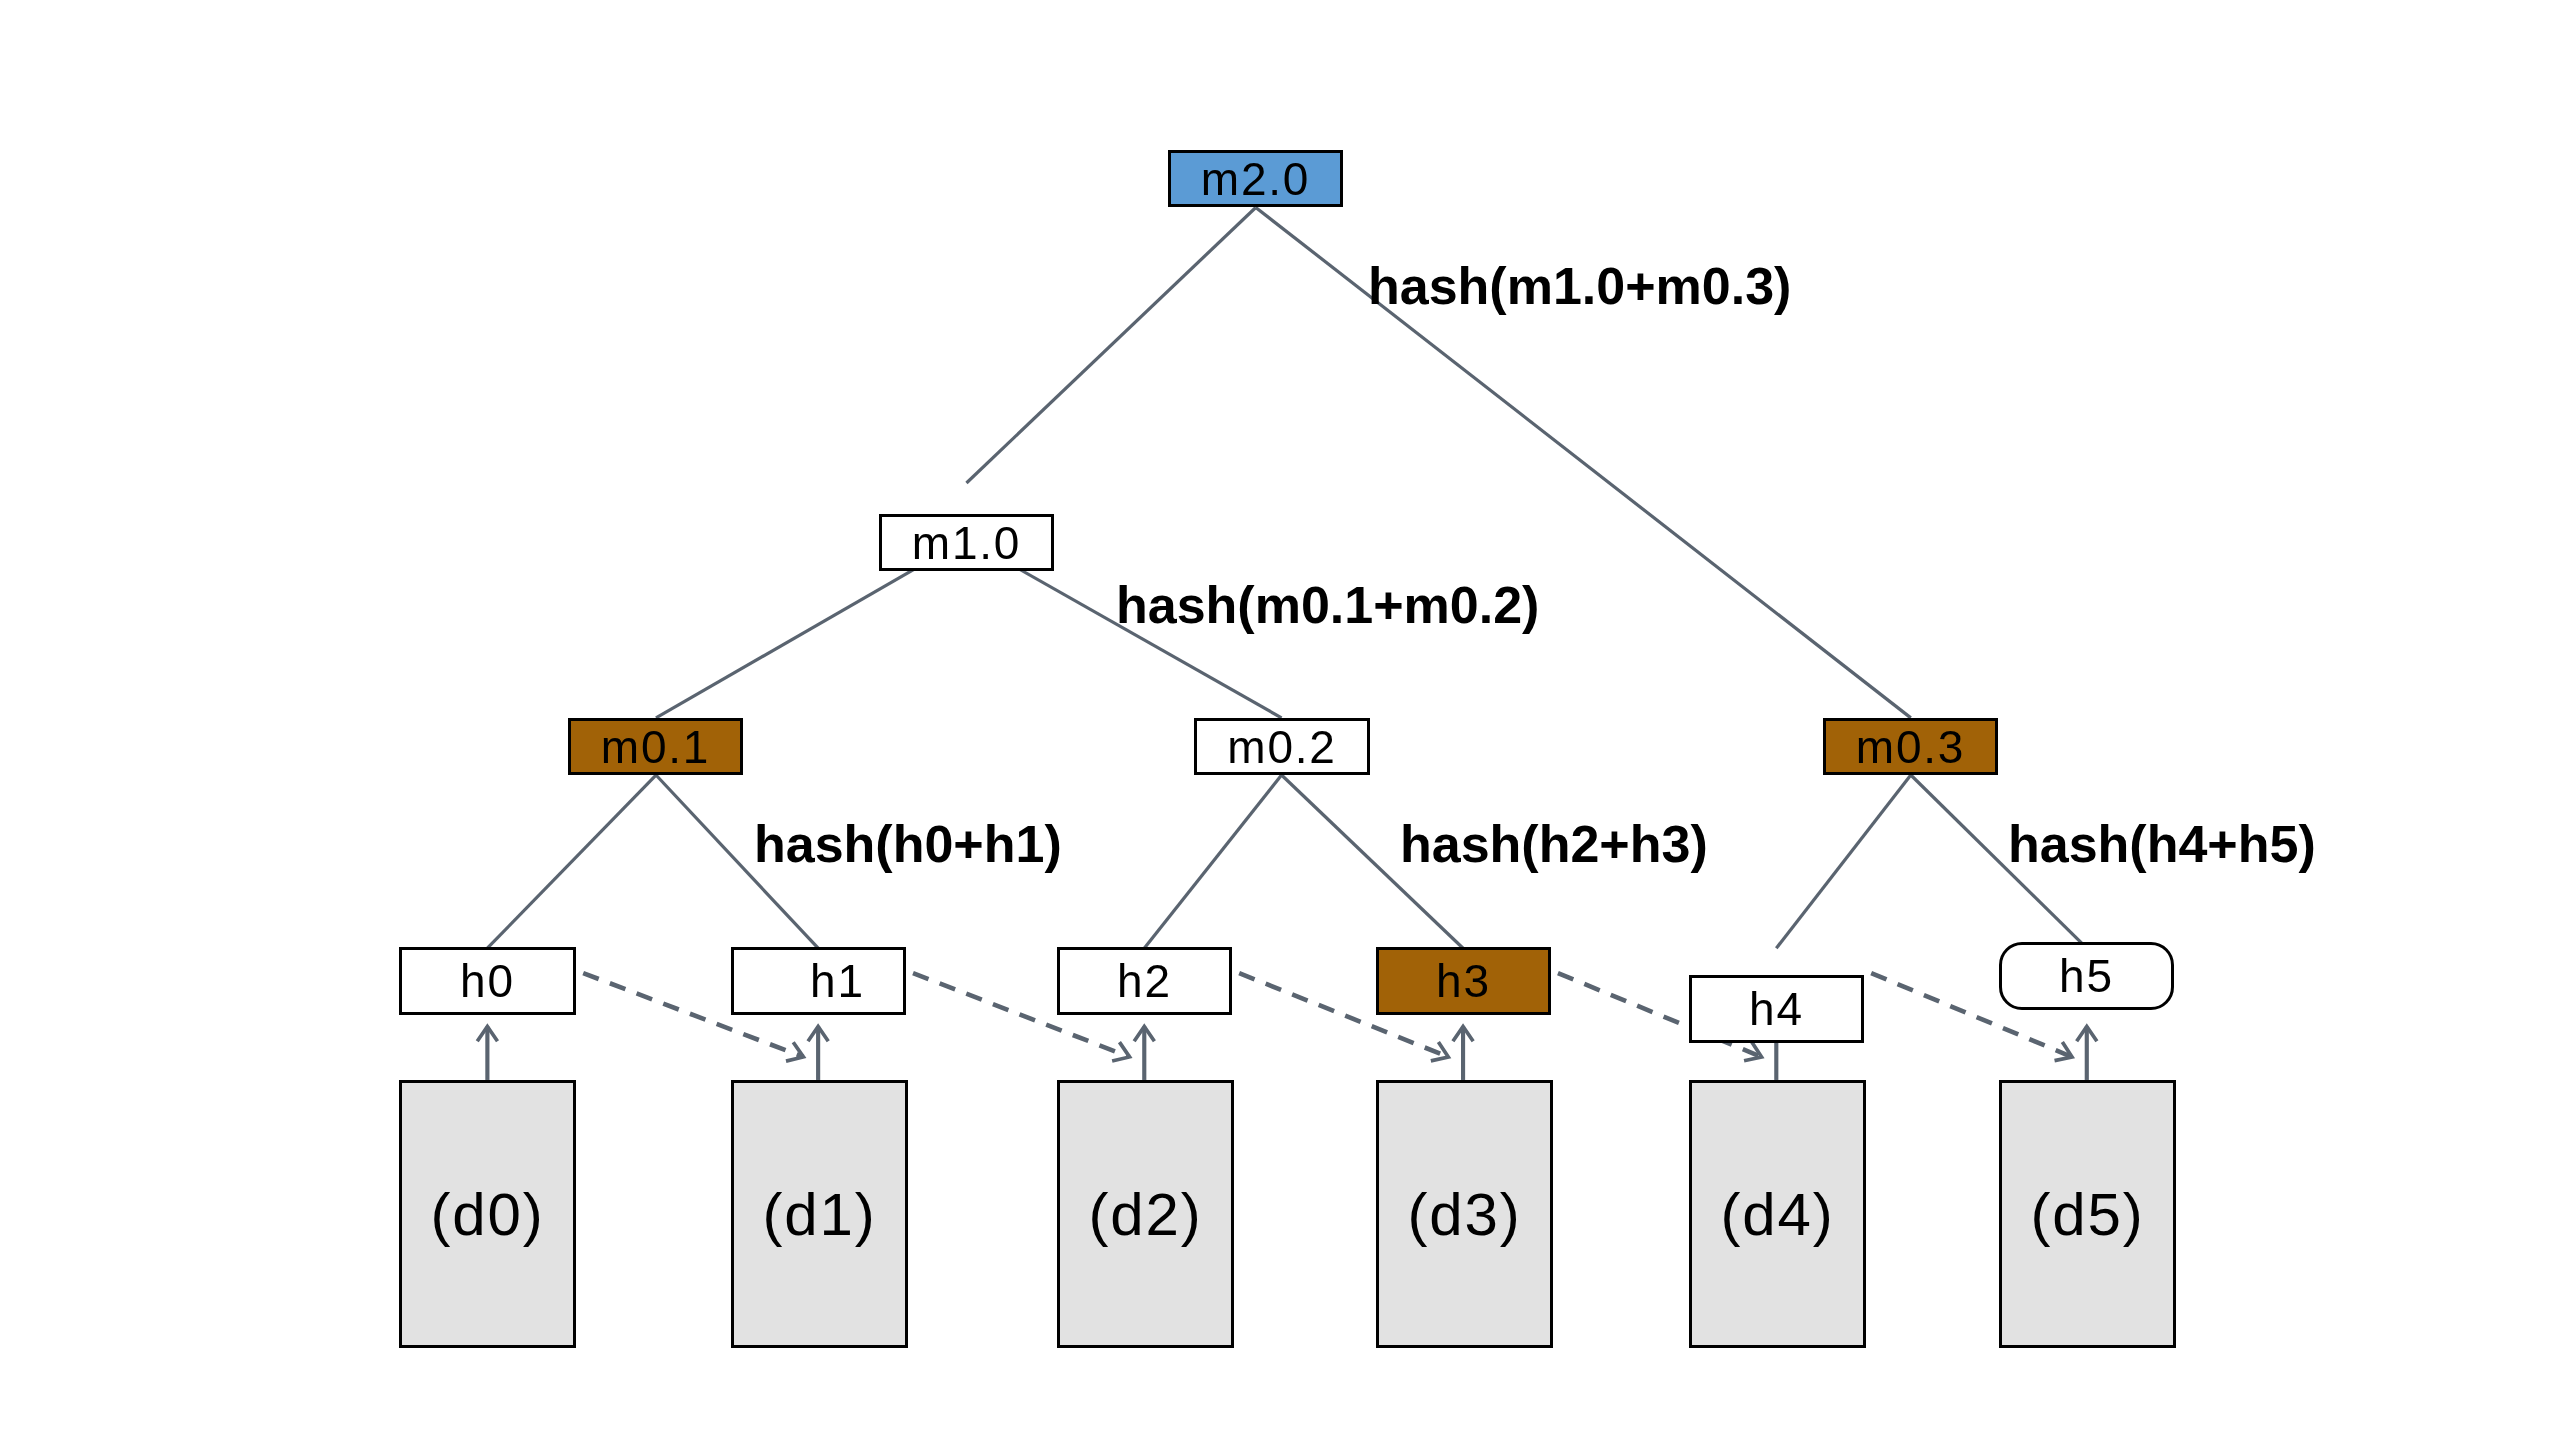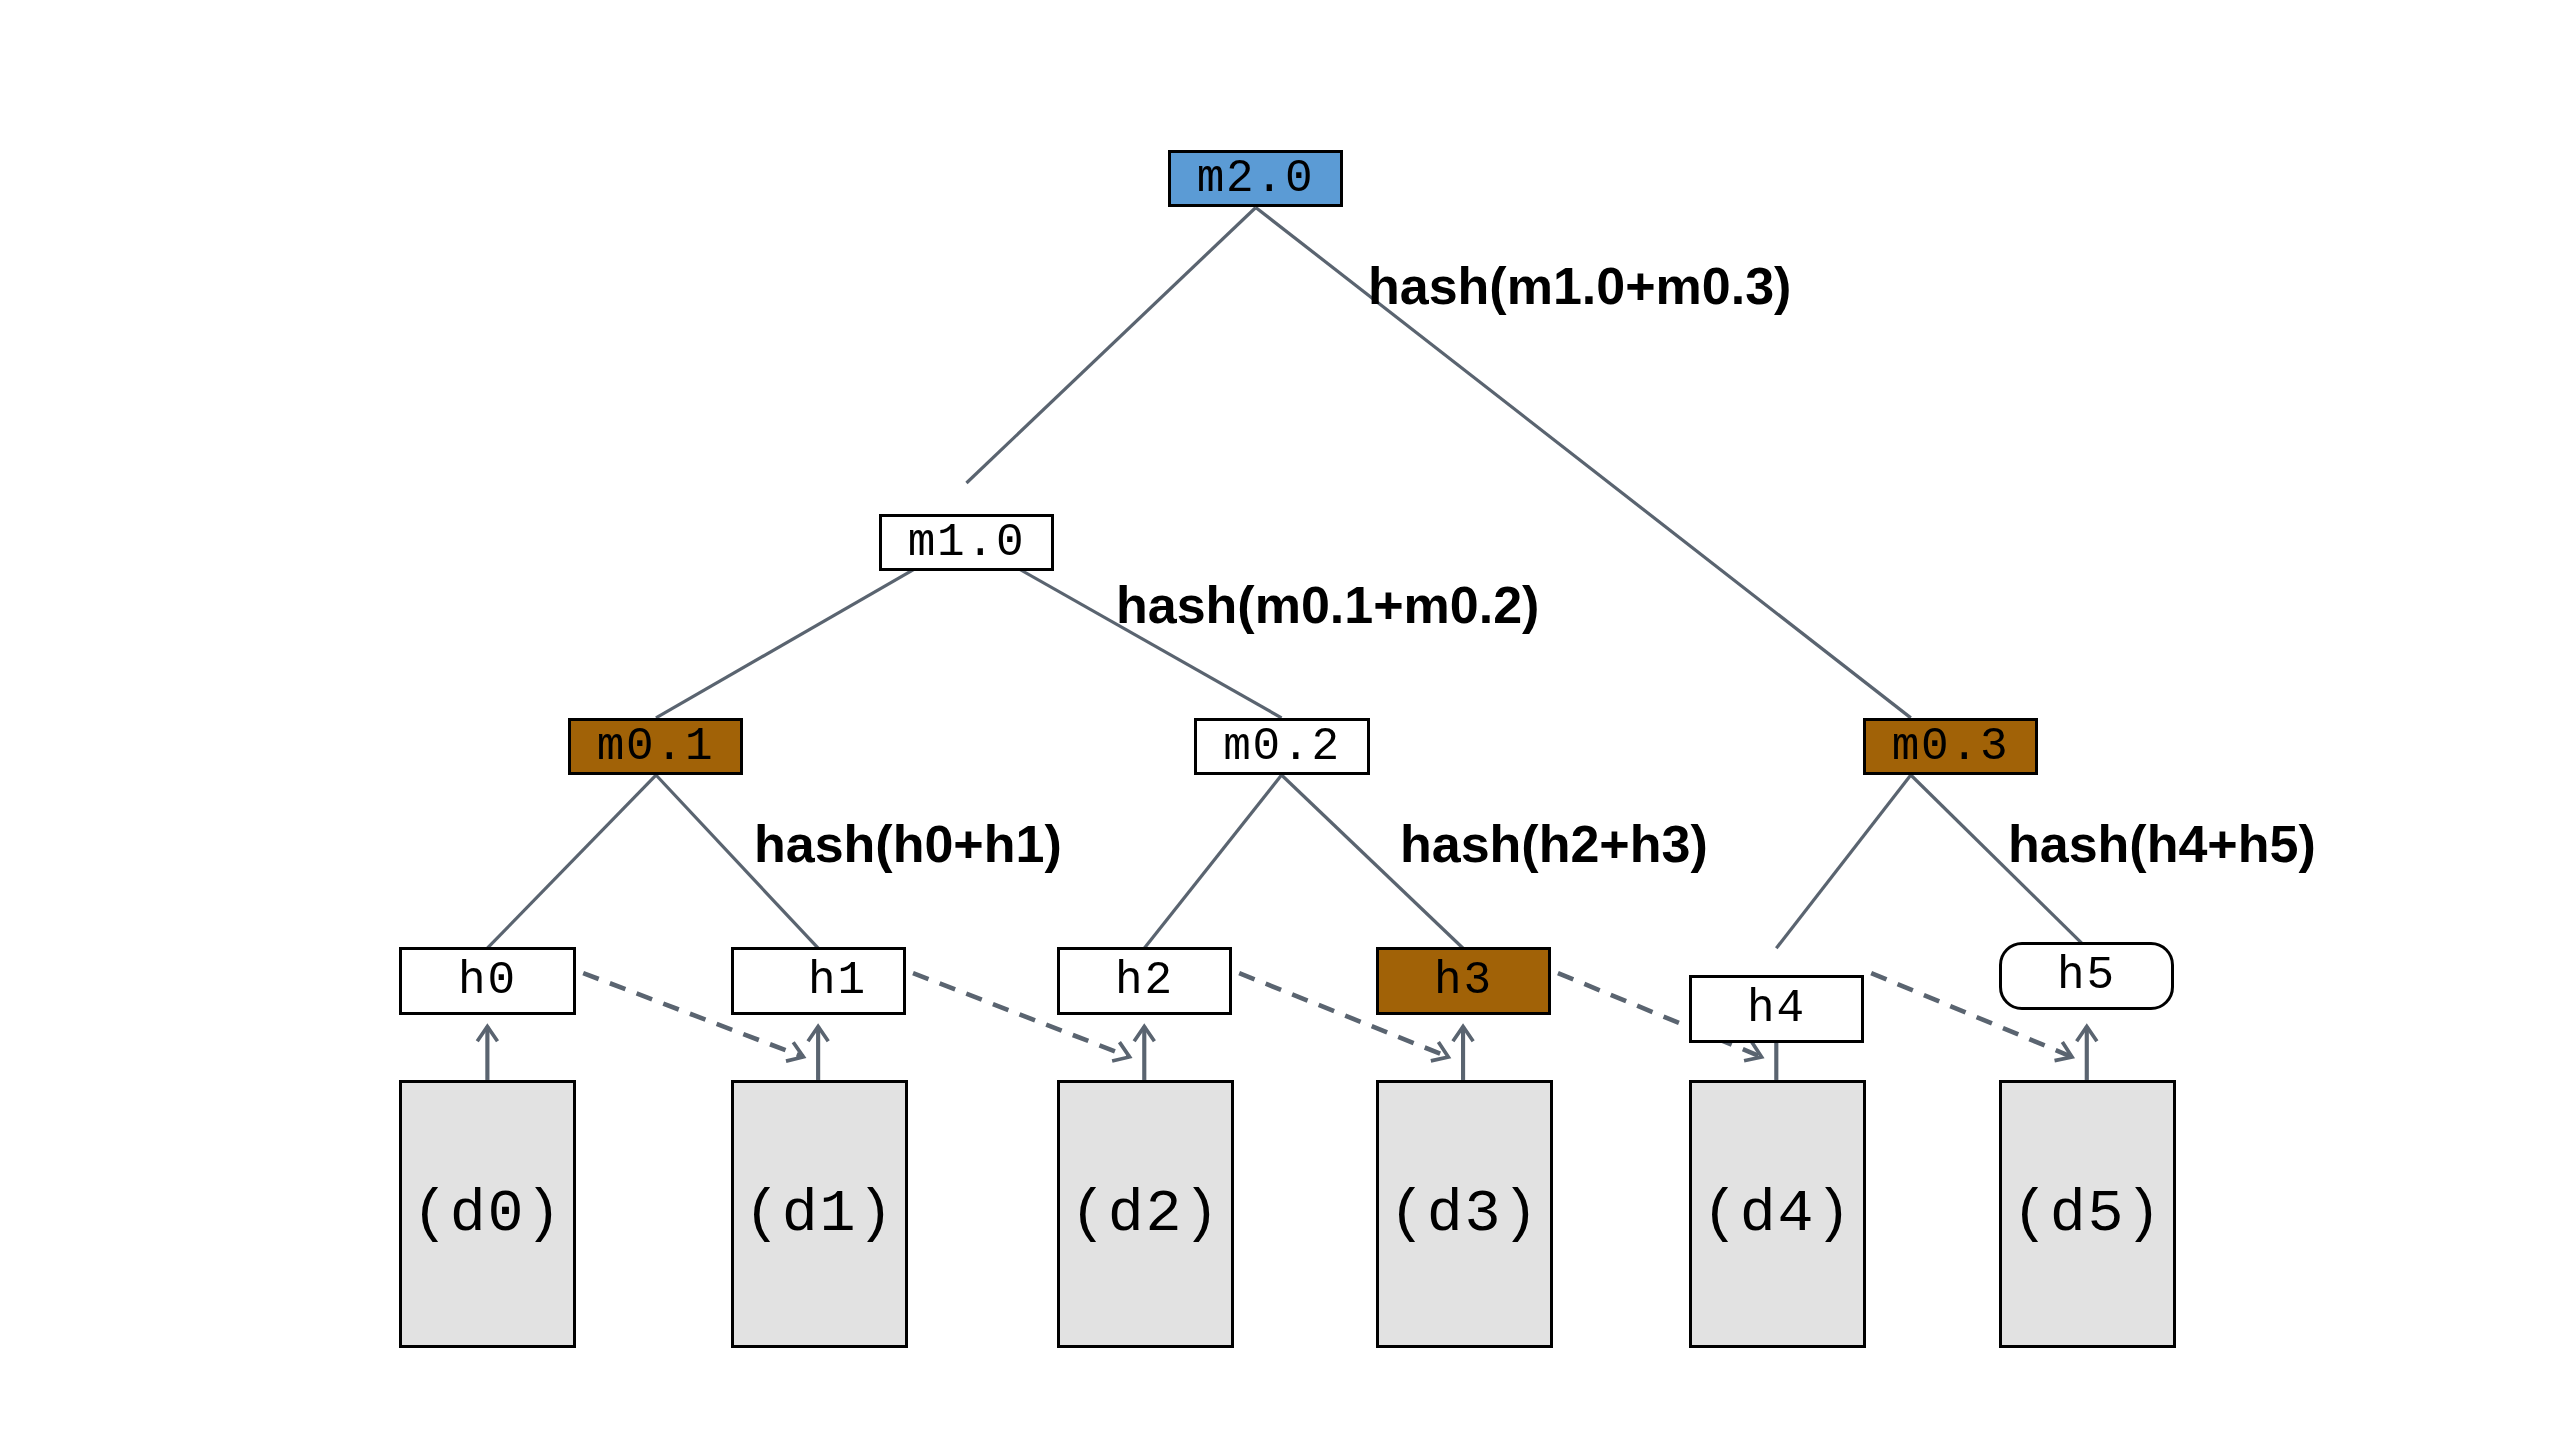--- a/index.html
+++ b/index.html
@@ -10,21 +10,21 @@
     overflow:hidden;
     font-family:"Liberation Sans", sans-serif;
   }
   svg.wires{position:absolute;left:0;top:0;}
   .node{
     position:absolute;
     box-sizing:border-box;
     border:3.7px solid #000000;
     background:#ffffff;
     display:flex;align-items:center;justify-content:center;
-    font-family:Liberation Mono, monospace;
+    font-family:Liberation Sans, sans-serif;
     font-size:46px;color:#000000;
     letter-spacing:1.8px;
     z-index:2;
   }
   .node.root{background:#5b9bd5;}
   .node.proof{background:#a16207;}
   .node.data{background:#e2e2e2;font-size:60px;}
   .edge-label{
     position:absolute;
     font-family:"Liberation Sans",sans-serif;
@@ -77,21 +77,21 @@
       <line x1="2031" y1="1056" x2="2249" y2="1147" marker-end="url(#arrow)"></line>
     </g>
   </svg>
 
   <div class="node root" style="left:1168px;top:150px;width:175px;height:57px;">m2.0</div>
 
   <div class="node" style="left:879px;top:482px;width:175px;height:57px;margin-top:32px;">m1.0</div>
 
   <div class="node proof" style="left:568px;top:718px;width:175px;height:57px;">m0.1</div>
   <div class="node" style="left:1194px;top:718px;width:176px;height:57px;">m0.2</div>
-  <div class="node proof" style="left:1823px;top:718px;width:175px;height:57px;margin-left:40px;">m0.3</div>
+  <div class="node proof" style="left:1823px;top:718px;width:175px;height:57px;">m0.3</div>
 
   <div class="node" style="left:399px;top:947px;width:177px;height:68px;">h0</div>
   <div class="node" style="left:731px;top:947px;width:175px;height:68px;padding-left:38px;">h1</div>
   <div class="node" style="left:1057px;top:947px;width:175px;height:68px;">h2</div>
   <div class="node proof" style="left:1376px;top:947px;width:175px;height:68px;">h3</div>
   <div class="node" style="left:1689px;top:975px;width:175px;height:68px;">h4</div>
   <div class="node" style="left:1999px;top:942px;width:175px;height:68px;border-radius:23px;">h5</div>
 
   <div class="node data" style="left:399px;top:1080px;width:177px;height:268px;">(d0)</div>
   <div class="node data" style="left:731px;top:1080px;width:177px;height:268px;">(d1)</div>

